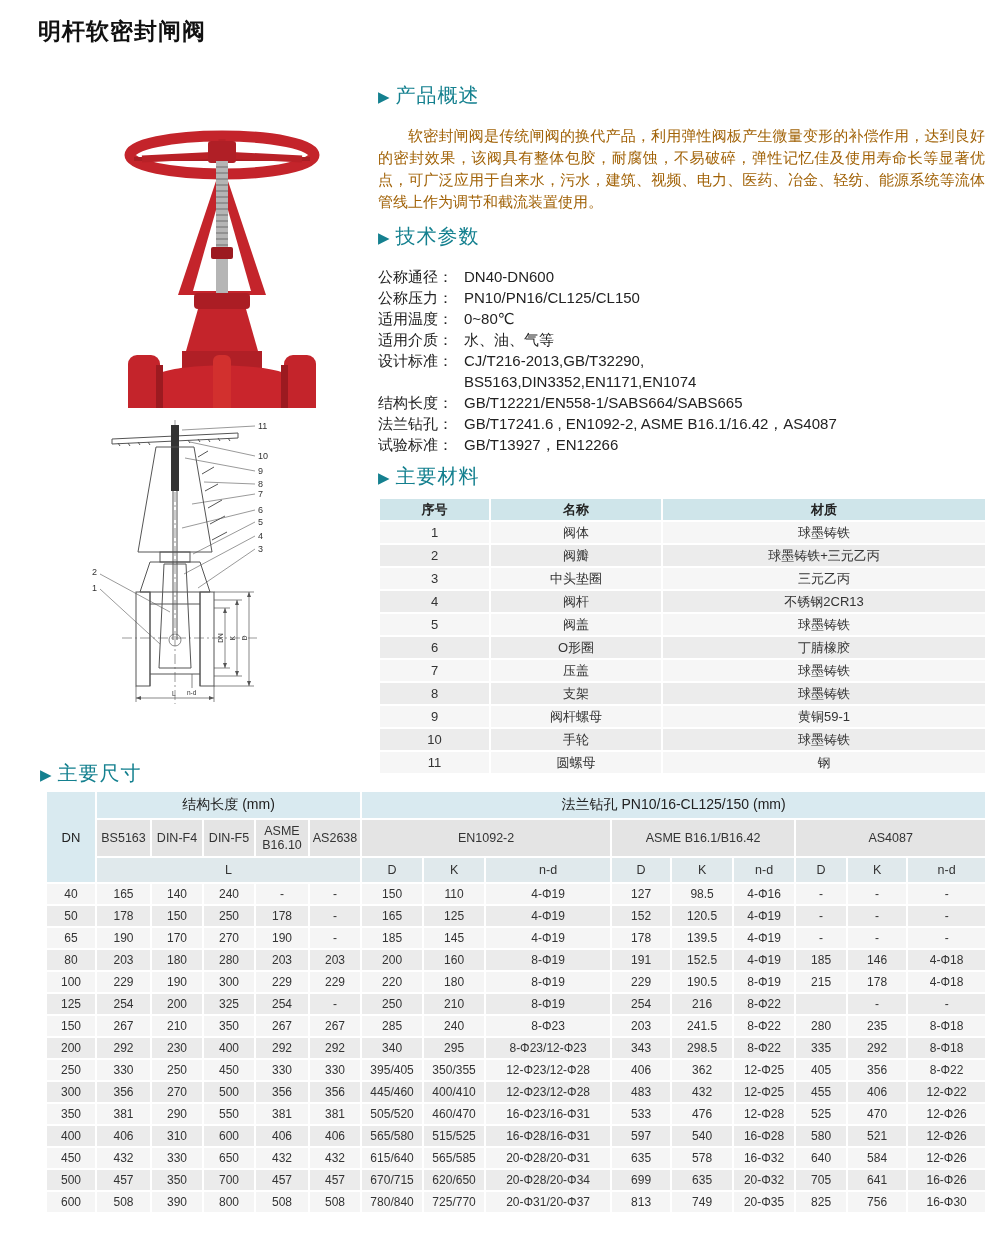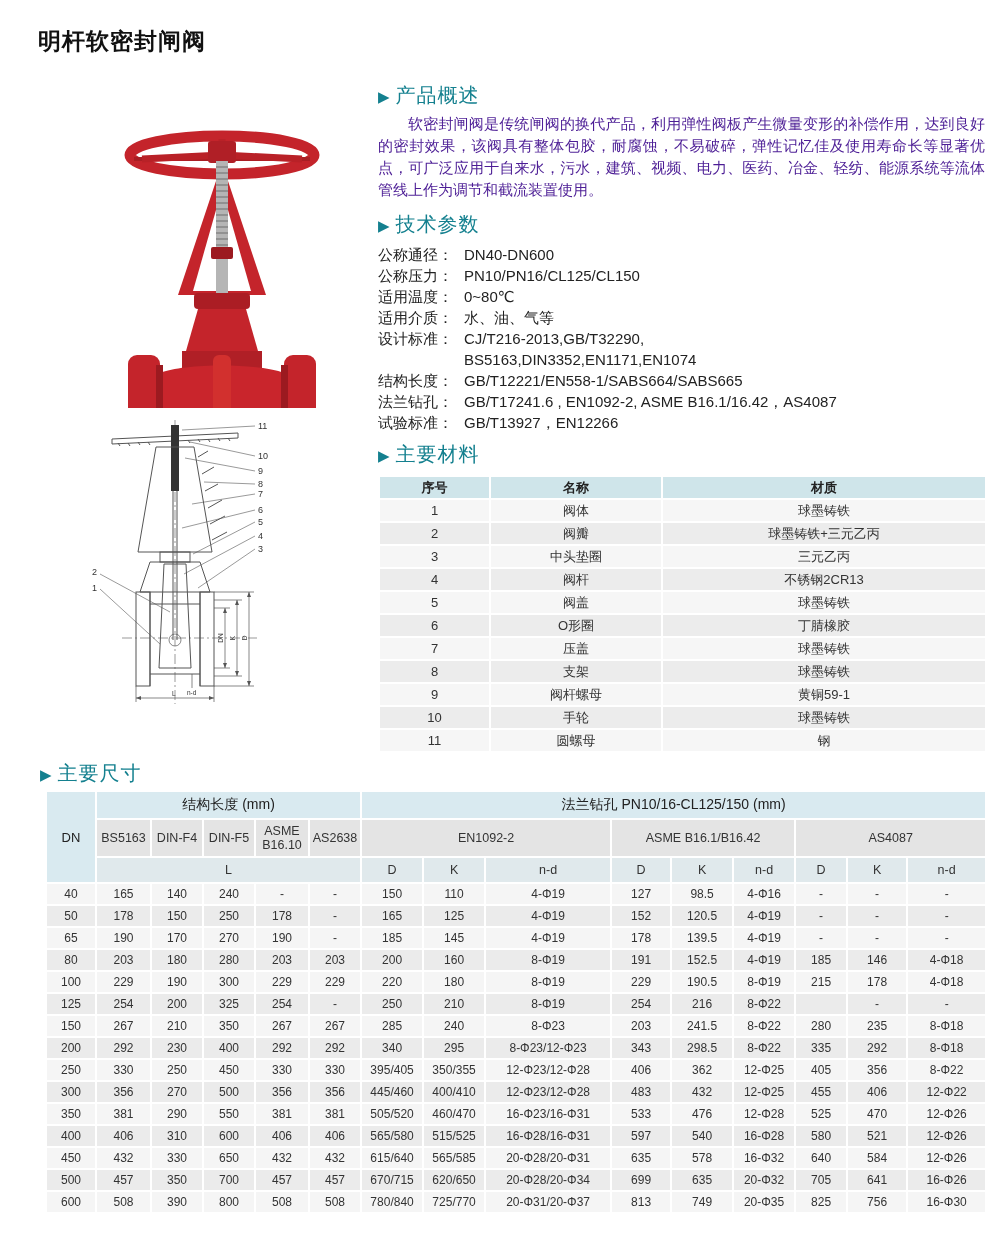--- a/index.html
+++ b/index.html
@@ -1,30 +1,30 @@
 <!DOCTYPE html>
 <html><head>
 <meta charset="utf-8">
 <style>
   html,body{margin:0;padding:0;background:#fff;}
   body{font-family:"Liberation Sans","DejaVu Sans",sans-serif;color:#333;}
   #page{position:relative;width:1000px;height:1246px;background:#fff;overflow:hidden;}
 
-  .page-title{position:absolute;left:38px;top:26px;font-size:23px;font-weight:bold;color:#111;letter-spacing:1px;}
+  .page-title{position:absolute;left:38px;top:16px;font-size:23px;font-weight:bold;color:#111;letter-spacing:1px;}
 
   
   .sec-head{display:flex;align-items:center;gap:6px;color:#14808F;}
   .sec-head .tri{font-size:15px;line-height:1;transform:translateY(1px);}
   .sec-head .txt{font-size:20px;letter-spacing:1px;text-align:right;}
 
   
   .right-col{position:absolute;left:378px;top:82px;width:607px;}
-  .overview-body{margin-top:4px;font-size:15px;line-height:22px;text-align:justify;text-indent:2em;color:#4c1d95;}
+  .overview-body{margin-top:16px;font-size:15px;line-height:22px;text-align:justify;text-indent:2em;color:#a16207;}
   .tech-head{margin-top:10px;}
-  .param-list{margin-top:6px;}
+  .param-list{margin-top:16px;}
   .param-row{display:flex;font-size:15px;line-height:21px;color:#222;}
   .param-label{flex:0 0 86px;}
   .param-value{white-space:pre-line;}
   .mat-head{margin-top:8px;}
 
   
   table{border-collapse:collapse;}
   .mat-table{margin-top:7px;width:607px;table-layout:fixed;font-size:13px;}
   .mat-table th,.mat-table td{border:2px solid #fff;height:21px;padding:0 4px;text-align:center;font-weight:normal;color:#333;}
   .mat-table thead th{background:#cfe5ea;color:#222;font-weight:bold;}

